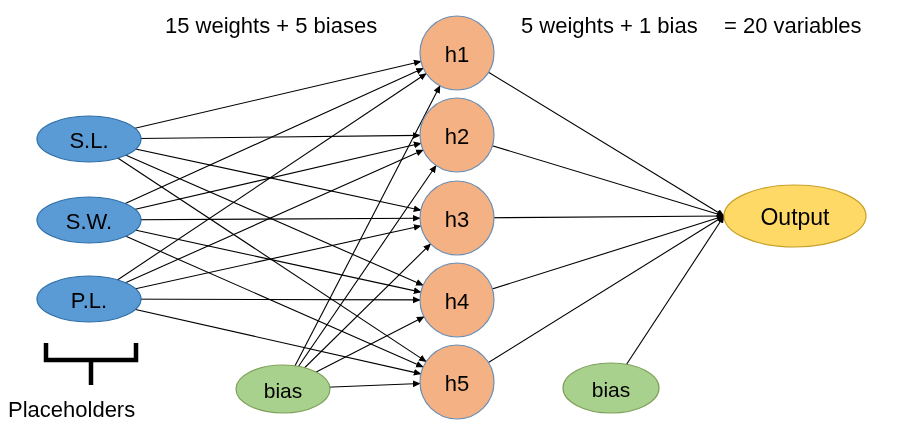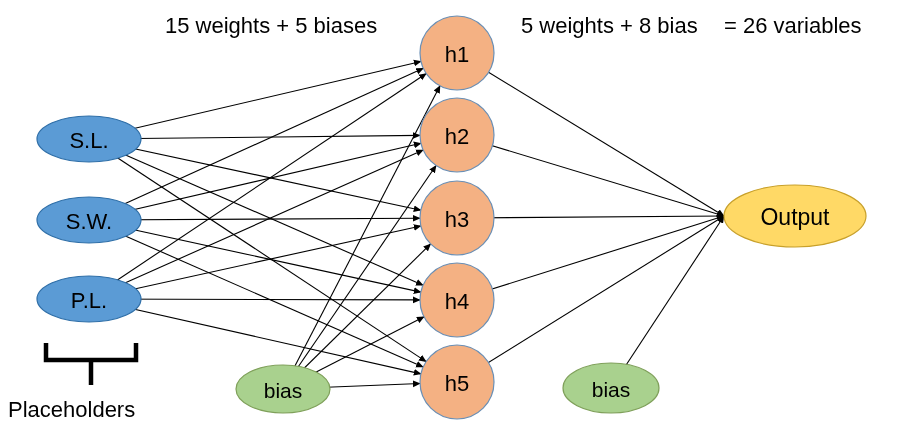--- a/index.html
+++ b/index.html
@@ -147,17 +147,17 @@
       </g>
 
     <g>
       <path class="brace" d="M 46 343 L 46 360 L 136 360 L 136 343"></path>
       <path class="brace" d="M 91 360 L 91 385"></path>
     </g>
   </svg>
 
   <div id="annotations-layer">
       <div style="position: absolute; left: 165px; top: 26px; transform: translateY(-50%); font-size: 22px; color: rgb(0, 0, 0); white-space: nowrap; font-family: &quot;Liberation Sans&quot;, sans-serif;">15 weights + 5 biases</div>
-      <div style="position: absolute; left: 521px; top: 26px; transform: translateY(-50%); font-size: 22px; color: rgb(0, 0, 0); white-space: nowrap; font-family: &quot;Liberation Sans&quot;, sans-serif;">5 weights + 8 bias</div>
-      <div style="position: absolute; left: 724px; top: 26px; transform: translateY(-50%); font-size: 22px; color: rgb(0, 0, 0); white-space: nowrap; font-family: &quot;Liberation Sans&quot;, sans-serif;">= 26 variables</div>
+      <div style="position: absolute; left: 521px; top: 26px; transform: translateY(-50%); font-size: 22px; color: rgb(0, 0, 0); white-space: nowrap; font-family: &quot;Liberation Sans&quot;, sans-serif;">5 weights + 1 bias</div>
+      <div style="position: absolute; left: 724px; top: 26px; transform: translateY(-50%); font-size: 22px; color: rgb(0, 0, 0); white-space: nowrap; font-family: &quot;Liberation Sans&quot;, sans-serif;">= 20 variables</div>
       <div style="position: absolute; left: 8px; top: 410px; transform: translateY(-50%); font-size: 22px; color: rgb(0, 0, 0); white-space: nowrap; font-family: &quot;Liberation Sans&quot;, sans-serif;">Placeholders</div>
     </div>
 </div>
 
 </body></html>

